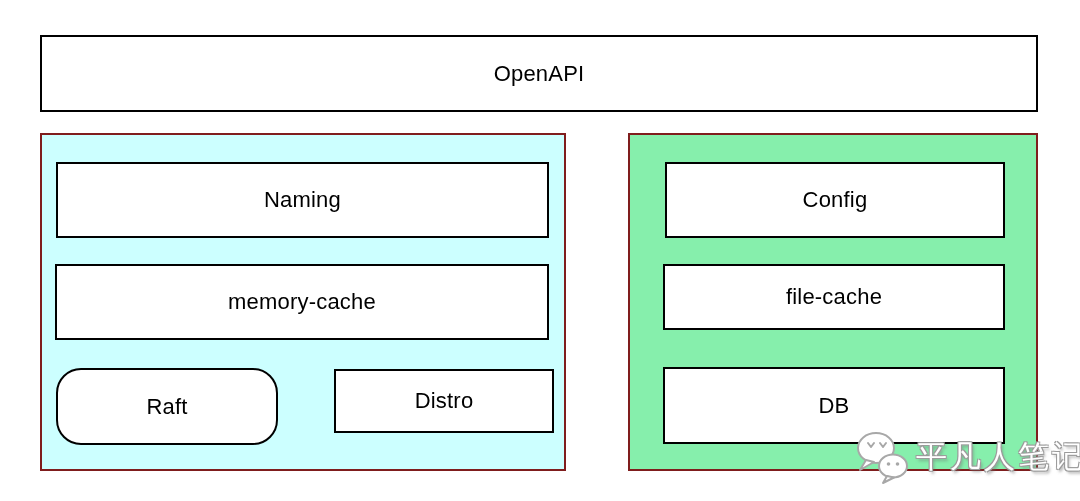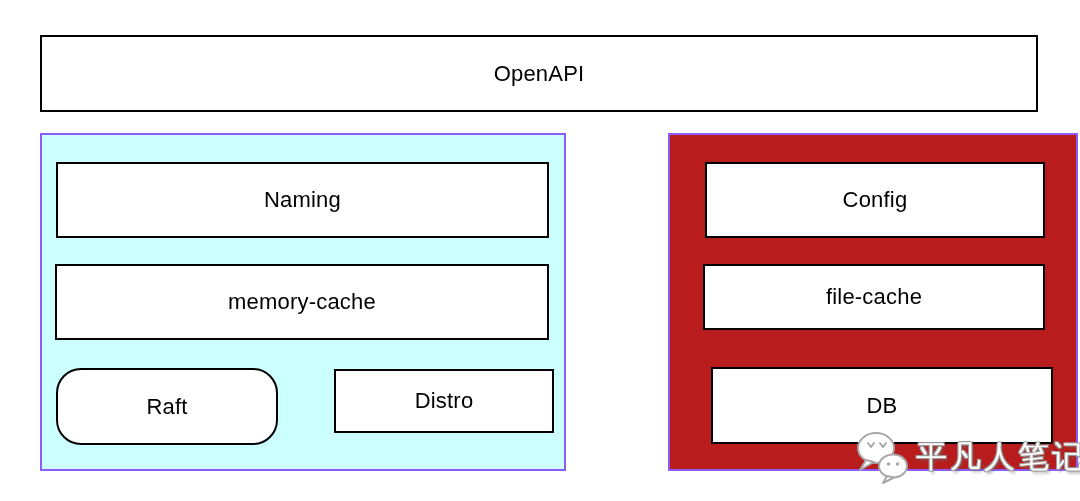--- a/index.html
+++ b/index.html
@@ -21,40 +21,40 @@
     border: 2px solid #000000;
     display: flex;
     align-items: center;
     justify-content: center;
     font-size: 22px;
     letter-spacing: 0.2px;
     color: #000000;
   }
   .panel {
     position: absolute;
-    border: 2px solid #8b5cf6;
+    border: 2px solid #7f1d1d;
   }
   .panel-cyan { background: #ccffff; }
-  .panel-yellow { background: #b91c1c; margin-left: 40px; }
+  .panel-yellow { background: #86efac; }
 
   
   .top-box   { left: 40px;  top: 35px;  width: 998px; height: 77px; }
 
   
   .left-panel  { left: 40px;  top: 133px; width: 526px; height: 338px; }
   .naming-box       { left: 14px;  top: 27px;  width: 493px; height: 76px; }
   .memory-cache-box { left: 13px;  top: 129px; width: 494px; height: 76px; }
   .raft-box         { left: 14px;  top: 233px; width: 222px; height: 77px; border-radius: 25px; }
   .distro-box       { left: 292px; top: 234px; width: 220px; height: 64px; }
 
   
   .right-panel { left: 628px; top: 133px; width: 410px; height: 338px; }
   .config-box     { left: 35px; top: 27px;  width: 340px; height: 76px; }
   .file-cache-box { left: 33px; top: 129px; width: 342px; height: 66px; }
-  .db-box         { left: 41px; top: 232px; width: 342px; height: 77px; }
+  .db-box         { left: 33px; top: 232px; width: 342px; height: 77px; }
 
   
   .watermark {
     position: absolute;
     left: 854px;
     top: 428px;
     display: flex;
     align-items: center;
     z-index: 5;
   }

